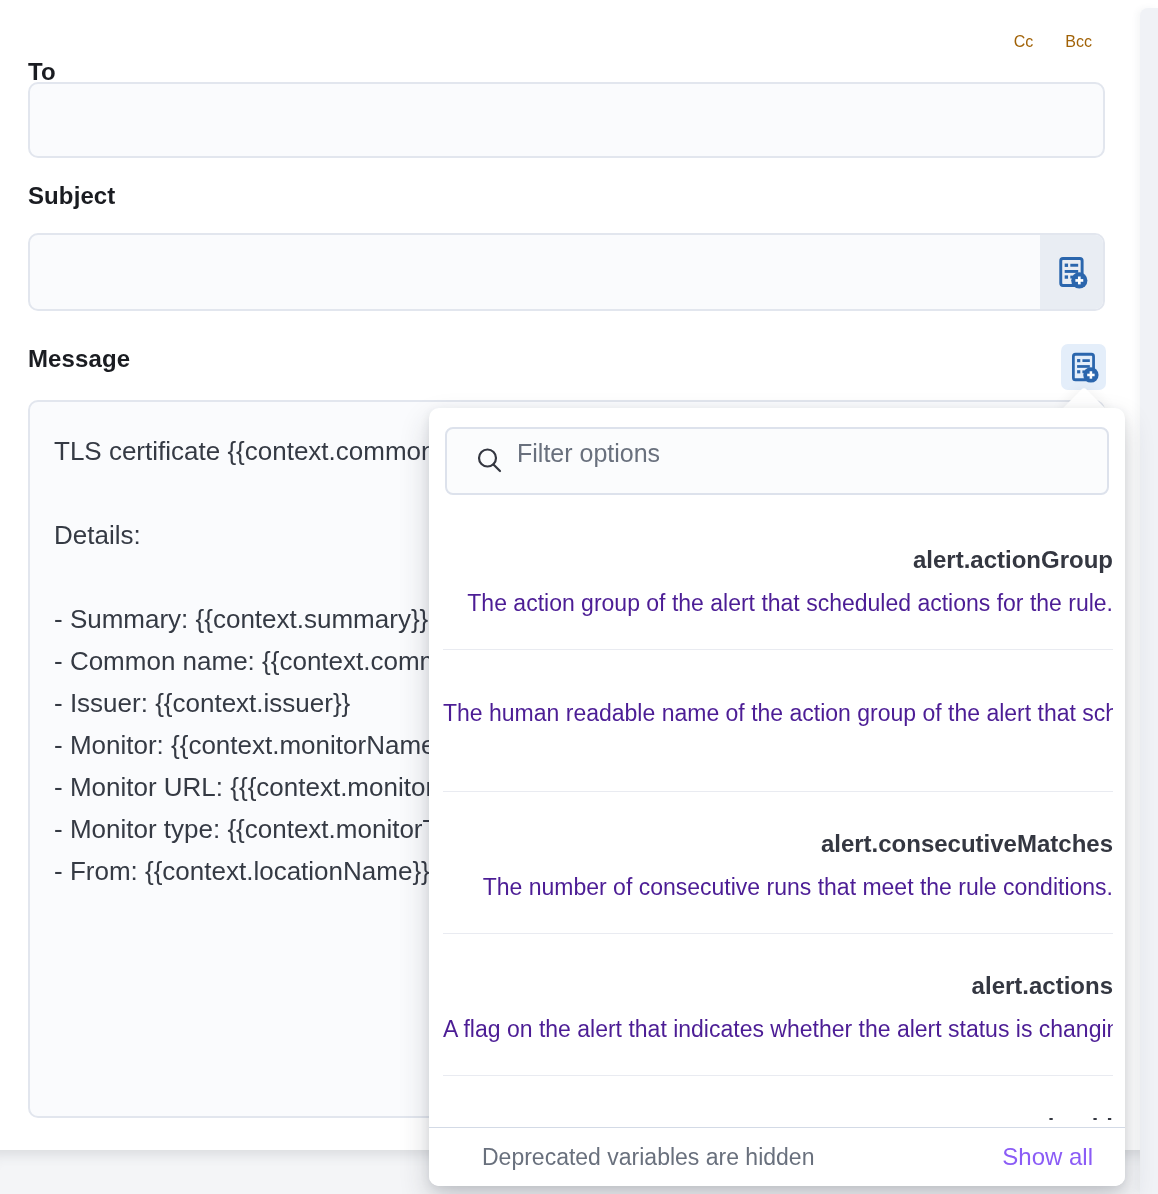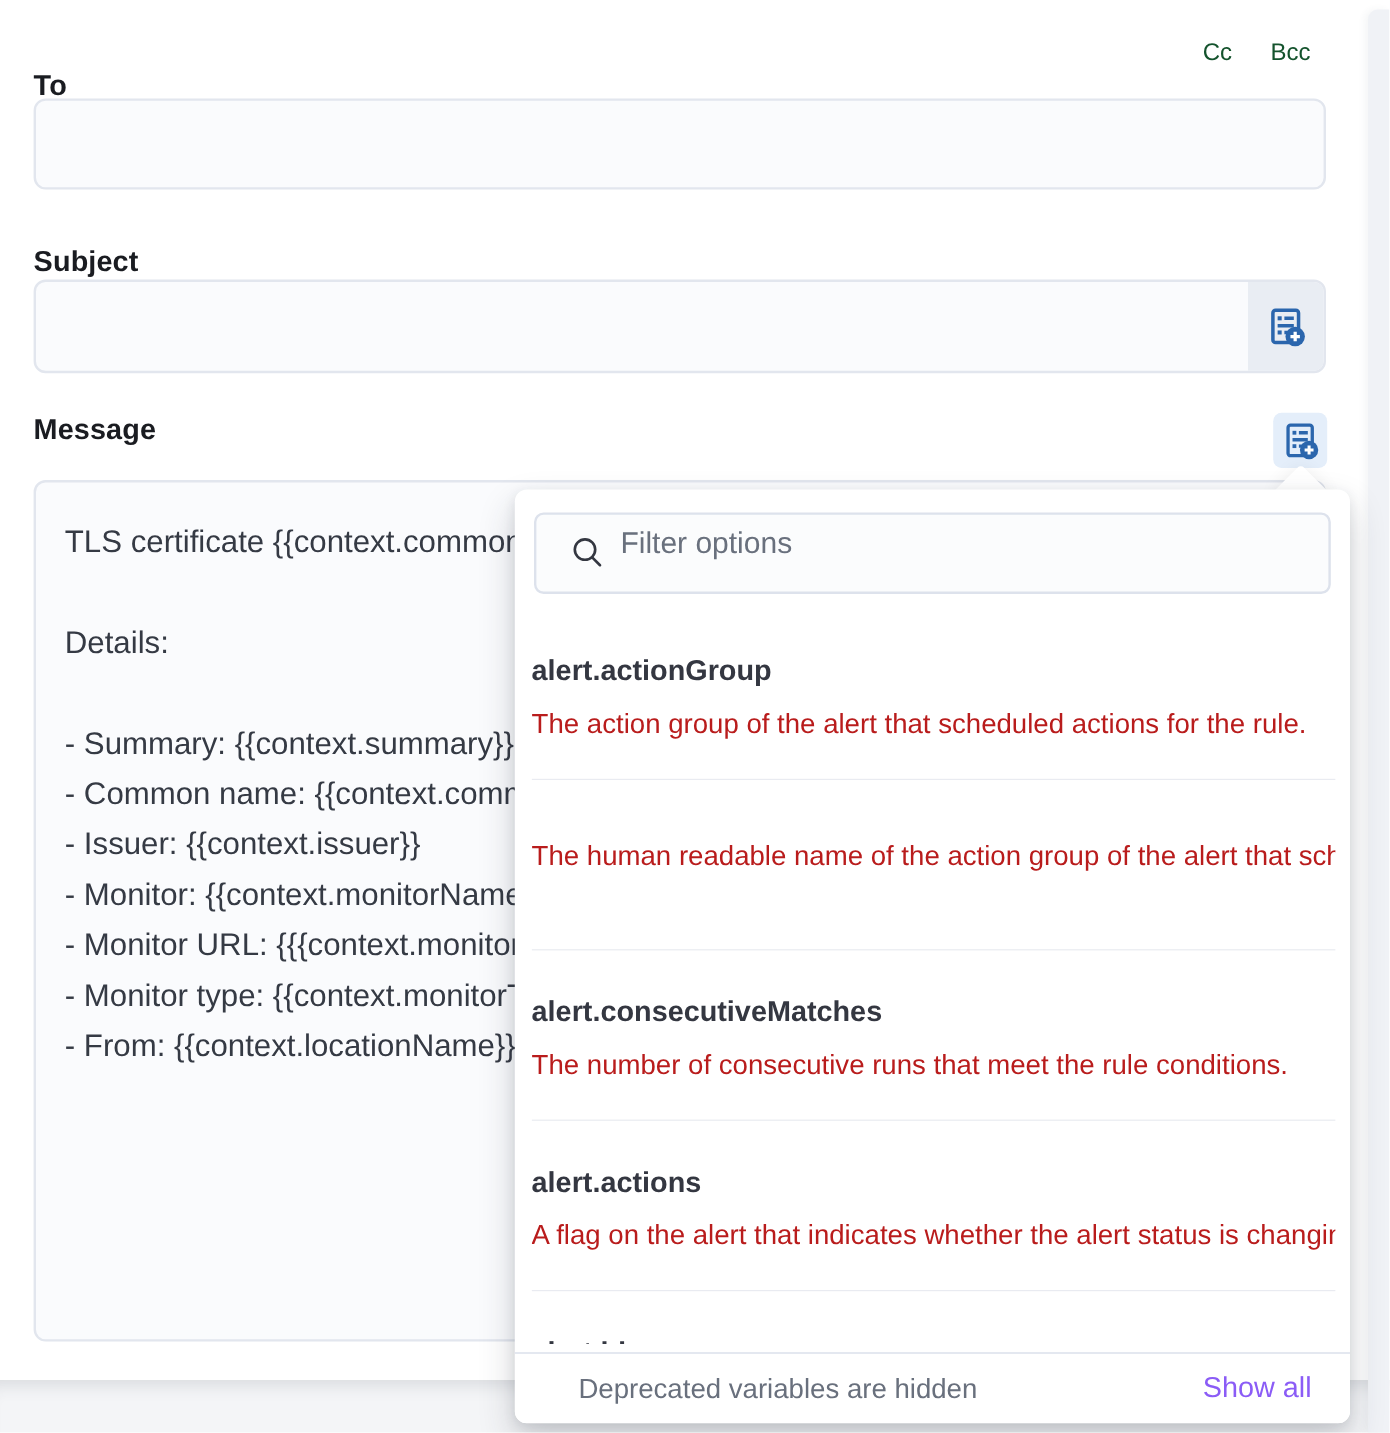--- a/index.html
+++ b/index.html
@@ -15,28 +15,28 @@
   
   .field-label {
     position: absolute;
     left: 28px;
     font-size: 24px;
     font-weight: 700;
     color: #1a1c21;
     letter-spacing: 0.1px;
   }
   .label-to { top: 26px; margin-top: 32px; }
-  .label-subject { top: 205px; }
+  .label-subject { top: 182px; }
   .label-message { top: 345px; }
 
   .cc-links { position: absolute; top: 33px; right: 66px; display: flex; gap: 32px; }
   .cc-link {
-    font-size: 20px;
+    font-size: 16px;
     font-weight: 500;
-    color: #14532d;
+    color: #a16207;
     text-decoration: none;
     cursor: pointer;
   }
 
   .text-input {
     position: absolute;
     left: 28px;
     width: 1077px;
     background: #fafbfd;
     border: 2px solid #e2e6ee;
@@ -164,34 +164,35 @@
     position: absolute;
     left: 14px; top: 100px;
     width: 670px; height: 612px;
     overflow: hidden;
   }
   .var-option {
     height: 142px;
     padding-top: 36px;
     border-bottom: 1px solid #e9ebf1;
     cursor: pointer;
+    text-align: right;
   }
   .var-option:last-child { border-bottom: none; }
   .var-name {
     font-size: 24px;
     font-weight: 700;
     color: #343741;
     line-height: 32px;
     white-space: nowrap;
     overflow: hidden;
   }
   .var-desc {
     margin-top: 12px;
     font-size: 23px;
-    color: #b91c1c;
+    color: #4c1d95;
     line-height: 30px;
     white-space: nowrap;
     overflow: hidden;
   }
   .pop-footer {
     position: absolute;
     left: 0; bottom: 0;
     width: 100%; height: 59px;
     border-top: 1px solid #d3dae6;
     background: #ffffff;

